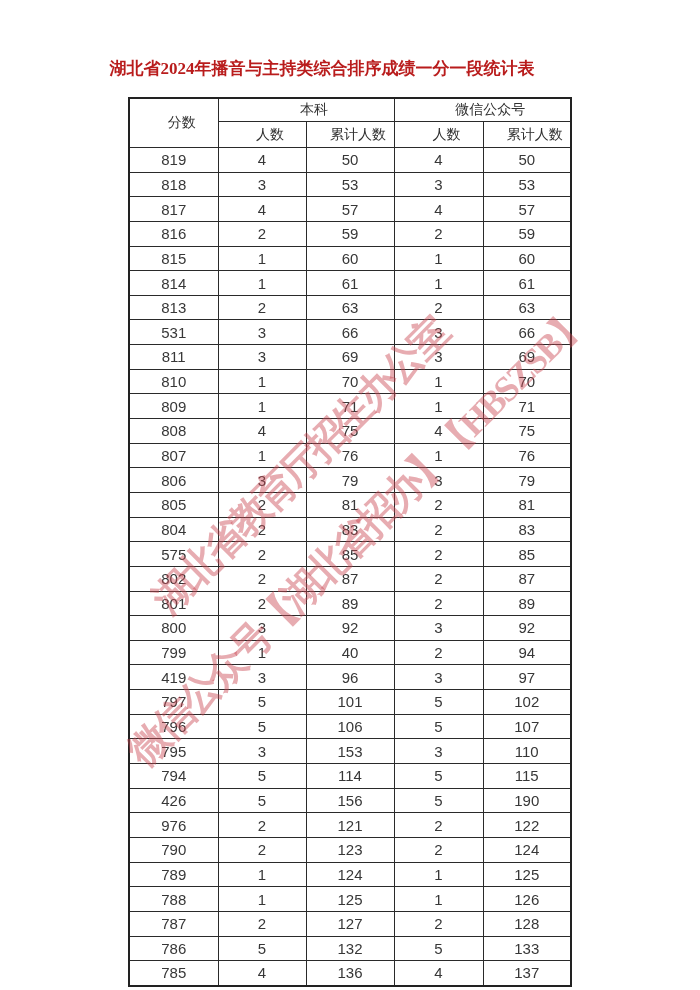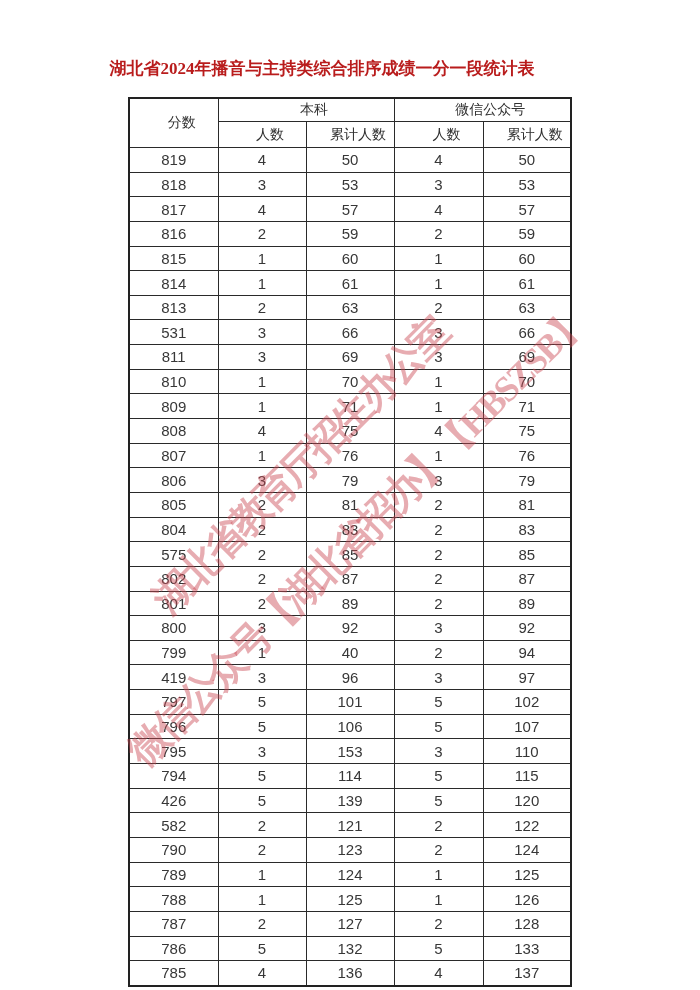--- a/index.html
+++ b/index.html
@@ -274,26 +274,26 @@
       <tr>
         <td>794</td>
         <td>5</td>
         <td>114</td>
         <td>5</td>
         <td>115</td>
       </tr>
       <tr>
         <td>426</td>
         <td>5</td>
-        <td>139</td>
-        <td>5</td>
-        <td>120</td>
-      </tr>
-      <tr>
-        <td>582</td>
+        <td>156</td>
+        <td>5</td>
+        <td>190</td>
+      </tr>
+      <tr>
+        <td>976</td>
         <td>2</td>
         <td>121</td>
         <td>2</td>
         <td>122</td>
       </tr>
       <tr>
         <td>790</td>
         <td>2</td>
         <td>123</td>
         <td>2</td>

